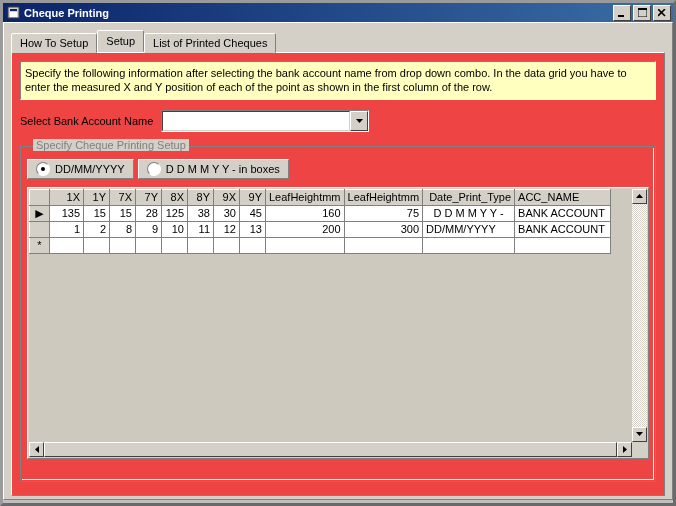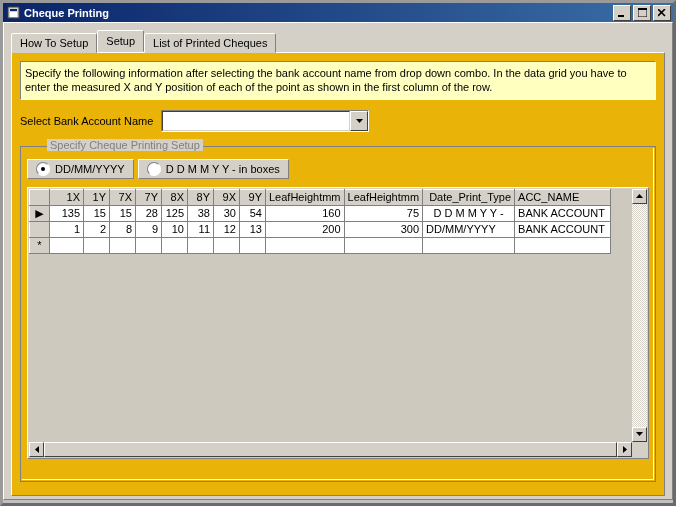--- a/index.html
+++ b/index.html
@@ -7,31 +7,31 @@
 .title-bar{height:19px;background:linear-gradient(to right,#0a246a,#3a6ea5);display:flex;align-items:center;color:#fff;font-weight:bold;font-size:11px;padding-left:4px}
 .title-bar .icon{width:13px;height:13px;margin-right:4px;display:inline-block;position:relative}
 .title-bar .icon svg{display:block}
 .title-bar .btns{margin-left:auto;display:flex;gap:2px;margin-right:2px}
 .win-btn{width:16px;height:14px;background:#d4d0c8;border:1px solid;border-top-color:#fff;border-left-color:#fff;border-right-color:#404040;border-bottom-color:#404040;display:flex;align-items:center;justify-content:center;font-family:Arial;font-size:10px;line-height:1;cursor:default}
 .win-btn svg{display:block}
 .client{background:#d4d0c8;height:478px;padding:3px;box-sizing:border-box;border:1px solid;border-top-color:#fff;border-left-color:#fff;border-right-color:#808080;border-bottom-color:#808080}
 .tabs{display:flex;align-items:flex-end;height:22px;margin-top:4px;margin-left:4px}
 .tab{padding:3px 8px;border:1px solid;border-top-color:#fff;border-left-color:#fff;border-right-color:#808080;border-bottom-color:transparent;background:#d4d0c8;border-radius:2px 2px 0 0;margin-right:0px;font-size:11px;cursor:default;position:relative;top:1px}
 .tab.active{background:#d4d0c8;z-index:2;border-bottom-color:#d4d0c8;padding-top:4px;padding-bottom:4px;top:0px;}
-.tab-panel{border:1px solid;border-top-color:#fff;border-left-color:#fff;border-right-color:#808080;border-bottom-color:#808080;background:#eab308;margin:0 4px 4px 4px;height:444px;box-sizing:border-box;padding:8px}
+.tab-panel{border:1px solid;border-top-color:#fff;border-left-color:#fff;border-right-color:#808080;border-bottom-color:#808080;background:#ef4444;margin:0 4px 4px 4px;height:444px;box-sizing:border-box;padding:8px}
 .info{background:#ffffc0;border:1px solid;border-top-color:#808080;border-left-color:#808080;border-right-color:#fff;border-bottom-color:#fff;padding:4px;font-size:11px;line-height:1.3}
 .row{display:flex;align-items:center;margin-top:10px}
 .row label{margin-right:8px}
 .combo{display:flex;height:20px;border:1px solid;border-top-color:#808080;border-left-color:#808080;border-right-color:#fff;border-bottom-color:#fff}
 .combo .combo-input{width:180px;background:#fff;border:1px solid;border-top-color:#404040;border-left-color:#404040;border-right-color:#d4d0c8;border-bottom-color:#d4d0c8;padding:1px 3px;font-size:11px;line-height:16px;height:16px;box-sizing:content-box}
 .combo .combo-btn{width:16px;background:#d4d0c8;border:1px solid;border-top-color:#fff;border-left-color:#fff;border-right-color:#404040;border-bottom-color:#404040;display:flex;align-items:center;justify-content:center}
 .combo .combo-btn svg{display:block}
 .groupbox{border:1px solid #808080;border-radius:0;margin-top:14px;padding:12px 6px 6px 6px;position:relative;height:336px;box-sizing:border-box}
 .groupbox::after{content:"";border:1px solid #fff;border-radius:0;position:absolute;inset:1px;pointer-events:none;border-top:none;border-left:none}
-.groupbox-title{position:absolute;top:-8px;left:26px;background:#d4d0c8;padding:0 3px;color:#808080}
+.groupbox-title{position:absolute;top:-8px;left:12px;background:#d4d0c8;padding:0 3px;color:#808080}
 .radio-row{display:flex;align-items:center;gap:4px;margin-bottom:8px}
 .radio-opt{background:#d4d0c8;border:1px solid;border-top-color:#fff;border-left-color:#fff;border-right-color:#808080;border-bottom-color:#808080;padding:2px 8px;display:flex;align-items:center;gap:5px;font-size:11px}
 .radio{width:12px;height:12px;border-radius:50%;background:#fff;border:1px solid;border-top-color:#808080;border-left-color:#808080;border-right-color:#fff;border-bottom-color:#fff;display:flex;align-items:center;justify-content:center}
 .radio.checked::after{content:"";width:4px;height:4px;border-radius:50%;background:#000}
 .grid-wrap{border:1px solid;border-top-color:#fff;border-left-color:#fff;border-right-color:#808080;border-bottom-color:#808080;background:#d4d0c8;height:272px;position:relative;box-sizing:border-box}
 .grid-inner{position:absolute;inset:1px 16px 16px 1px;overflow:hidden;background:#cdc9bf}
 table.grid{border-collapse:collapse;font-size:11px;table-layout:fixed}
 table.grid th,table.grid td{border:1px solid #808080;padding:0 3px;height:16px;box-sizing:border-box;white-space:nowrap;overflow:hidden}
 table.grid th{background:#d4d0c8;border-top-color:#fff;border-left-color:#fff;font-weight:normal;text-align:left}
 table.grid td{background:#fff;text-align:right}
@@ -148,21 +148,21 @@
               <tbody id="grid-body">
                   <tr>
                     <td class="rowhead">▶</td>
                     <td>135</td>
                     <td>15</td>
                     <td>15</td>
                     <td>28</td>
                     <td>125</td>
                     <td>38</td>
                     <td>30</td>
-                    <td>54</td>
+                    <td>45</td>
                     <td>160</td>
                     <td>75</td>
                     <td style="text-align: center;">D D M M Y Y -</td>
                     <td style="text-align: left;">BANK ACCOUNT</td>
                   </tr>
                   <tr>
                     <td class="rowhead"></td>
                     <td>1</td>
                     <td>2</td>
                     <td>8</td>

